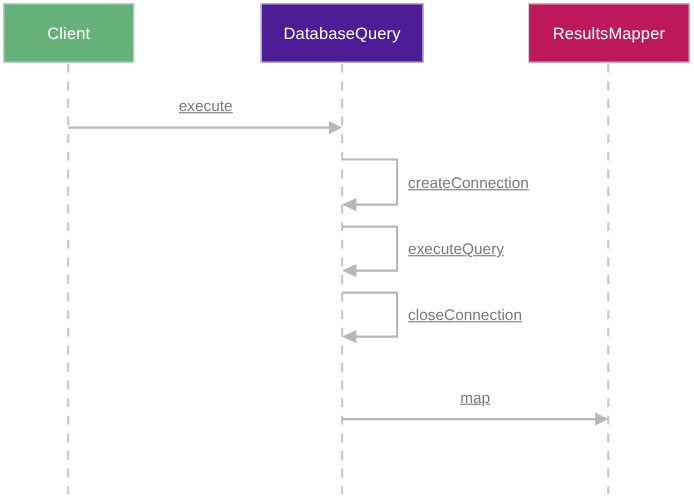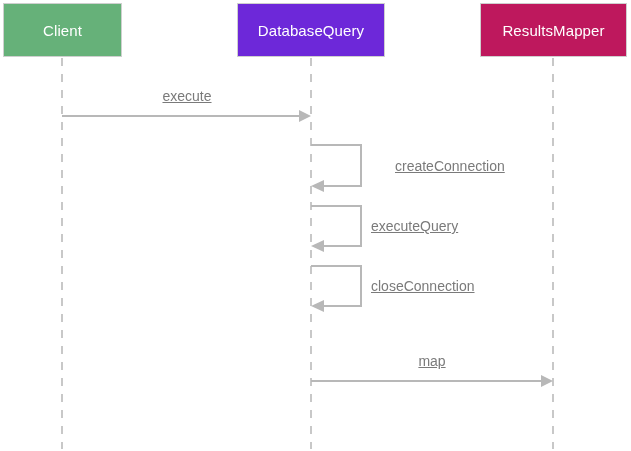--- a/index.html
+++ b/index.html
@@ -92,31 +92,31 @@
       <line x1="311" y1="381" x2="545" y2="381" stroke="#b8b8b8" stroke-width="2"></line>
       <polygon points="553,381 541,375 541,387" fill="#b8b8b8"></polygon>
     </g>
 
   </svg>
 
   <div class="participant-box" style="left:3px; top:3px; width:119px; height:54px; background:#66b179;">
     <span class="participant-label">Client</span>
   </div>
 
-  <div class="participant-box" style="left:237px; top:3px; width:148px; height:54px; background:#6d28d9;">
+  <div class="participant-box" style="left:237px; top:3px; width:148px; height:54px; background:#4c1d95;">
     <span class="participant-label">DatabaseQuery</span>
   </div>
 
   <div class="participant-box" style="left:480px; top:3px; width:147px; height:54px; background:#be185d;">
     <span class="participant-label">ResultsMapper</span>
   </div>
 
   <div class="msg-label centered" style="left:187px; top:89px;">execute</div>
 
-  <div class="msg-label" style="left:371px; top:159px;margin-left:24px;">createConnection</div>
+  <div class="msg-label" style="left:371px; top:159px;">createConnection</div>
 
   <div class="msg-label" style="left:371px; top:219px;">executeQuery</div>
 
   <div class="msg-label" style="left:371px; top:279px;">closeConnection</div>
 
   <div class="msg-label centered" style="left:432px; top:354px;">map</div>
 
 </div>
 
 </body></html>

